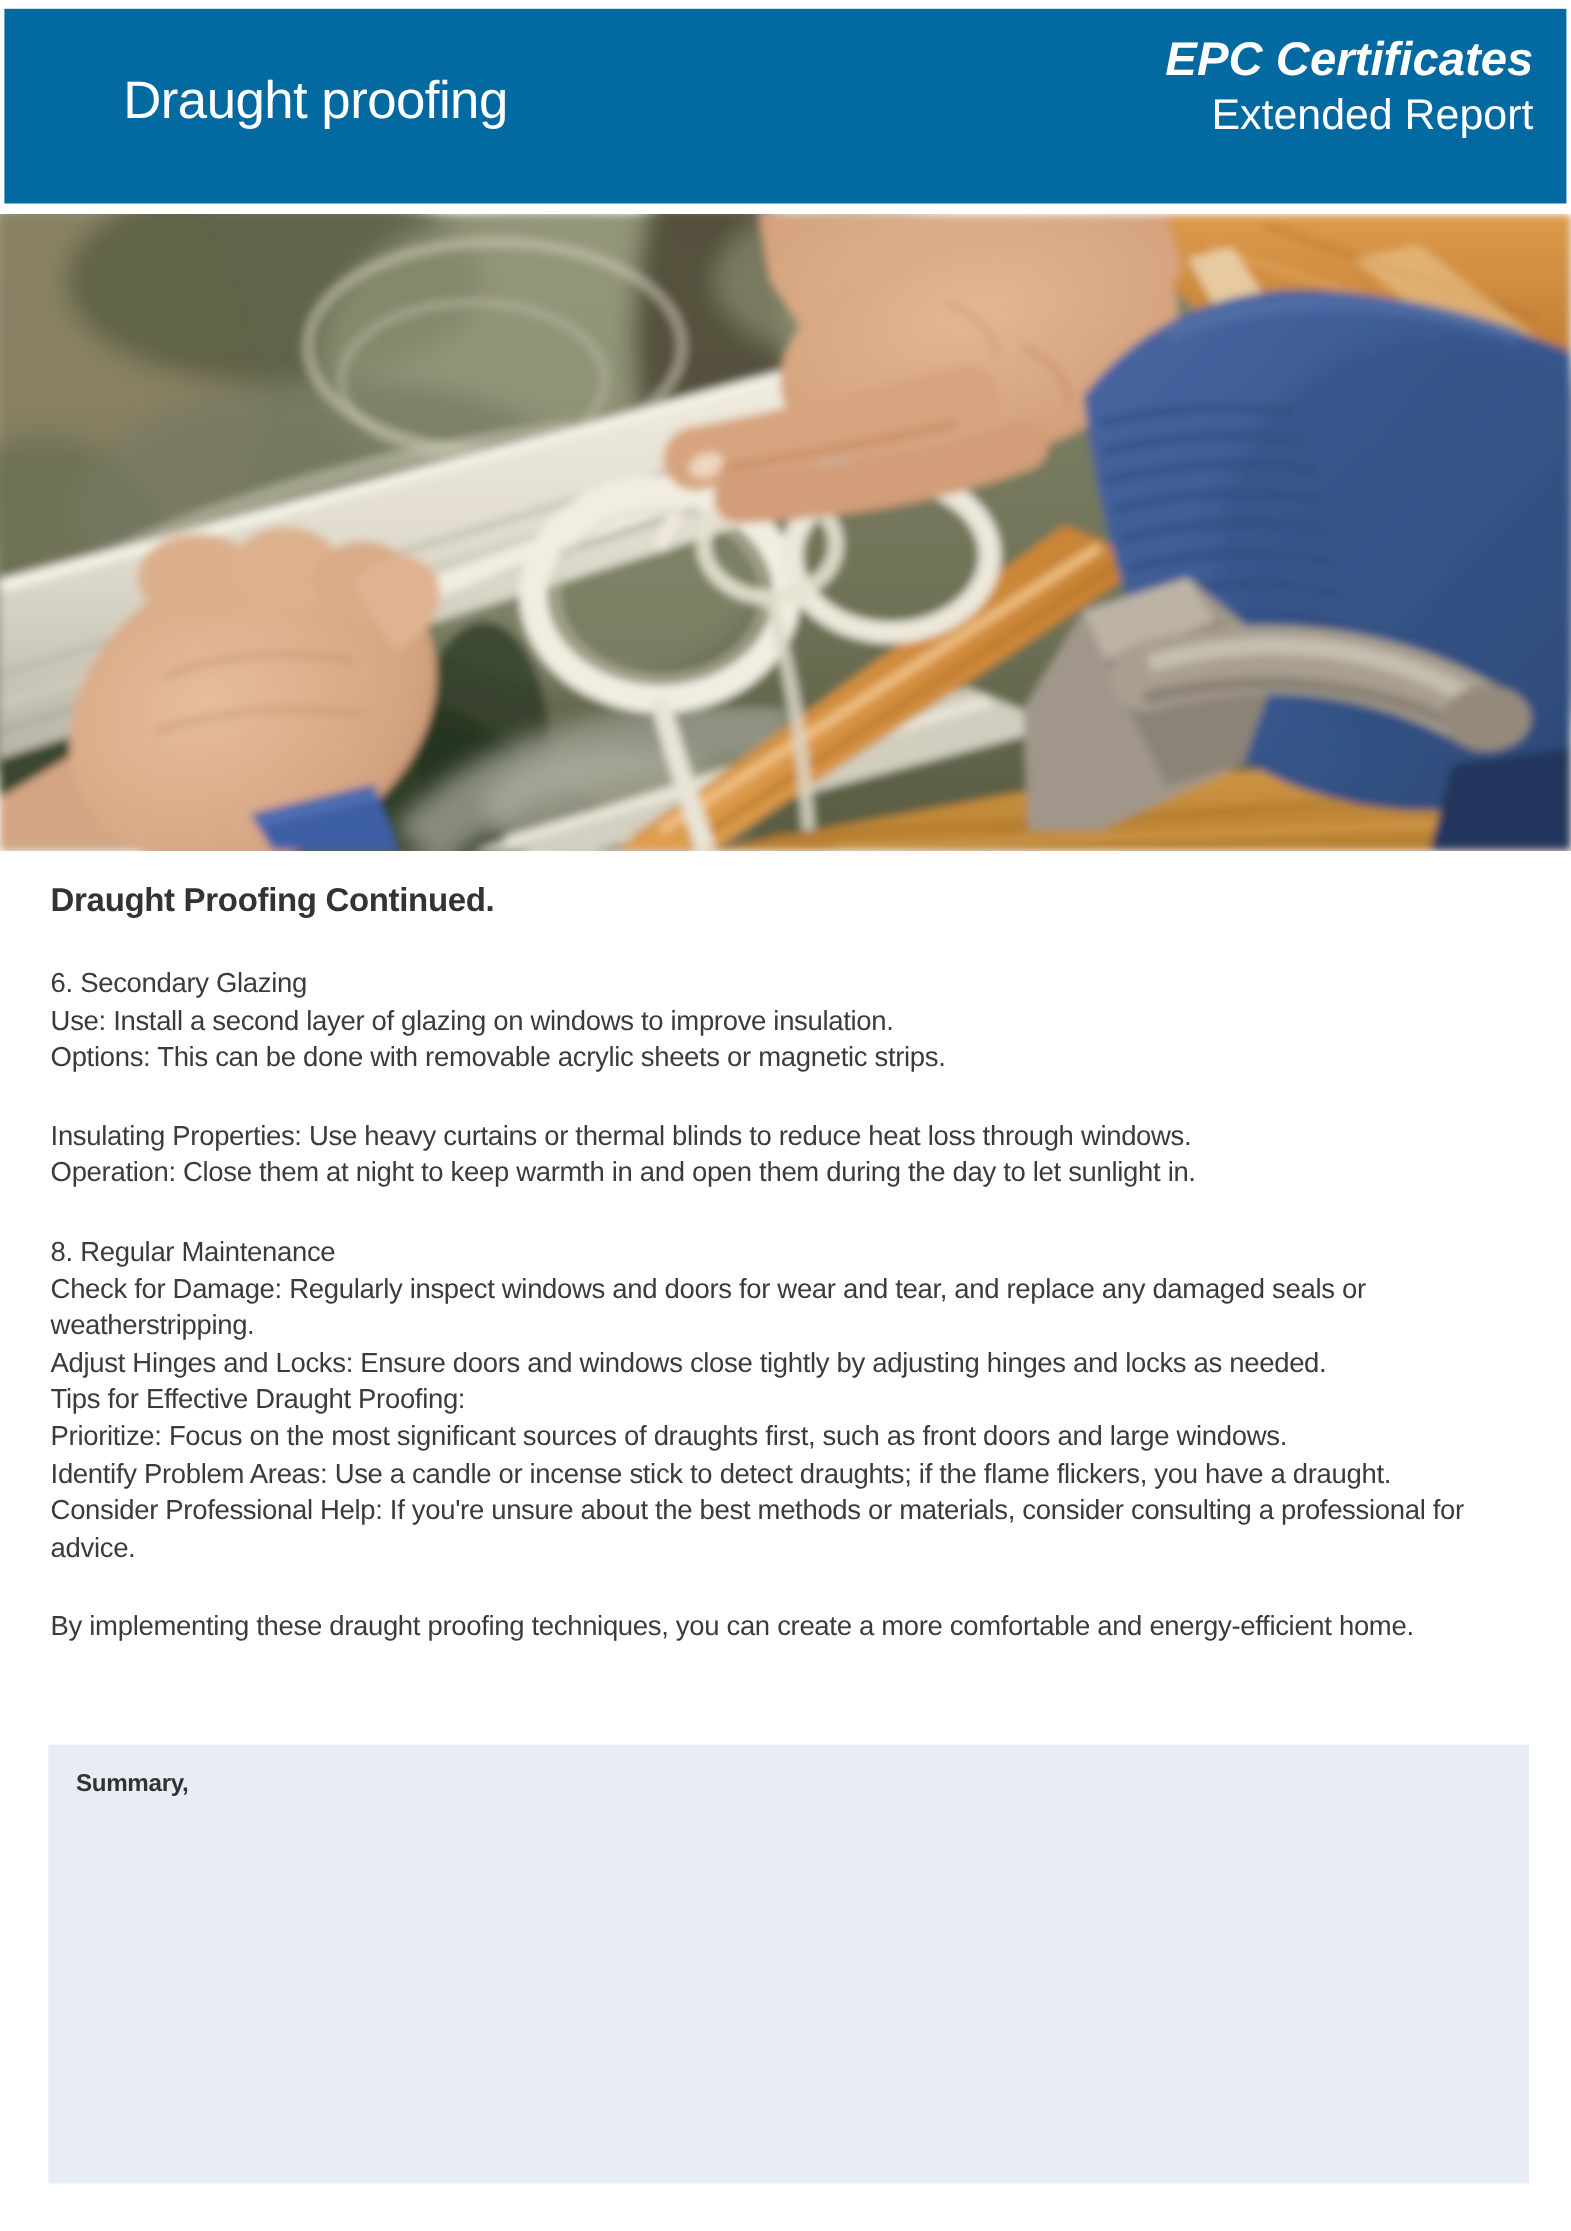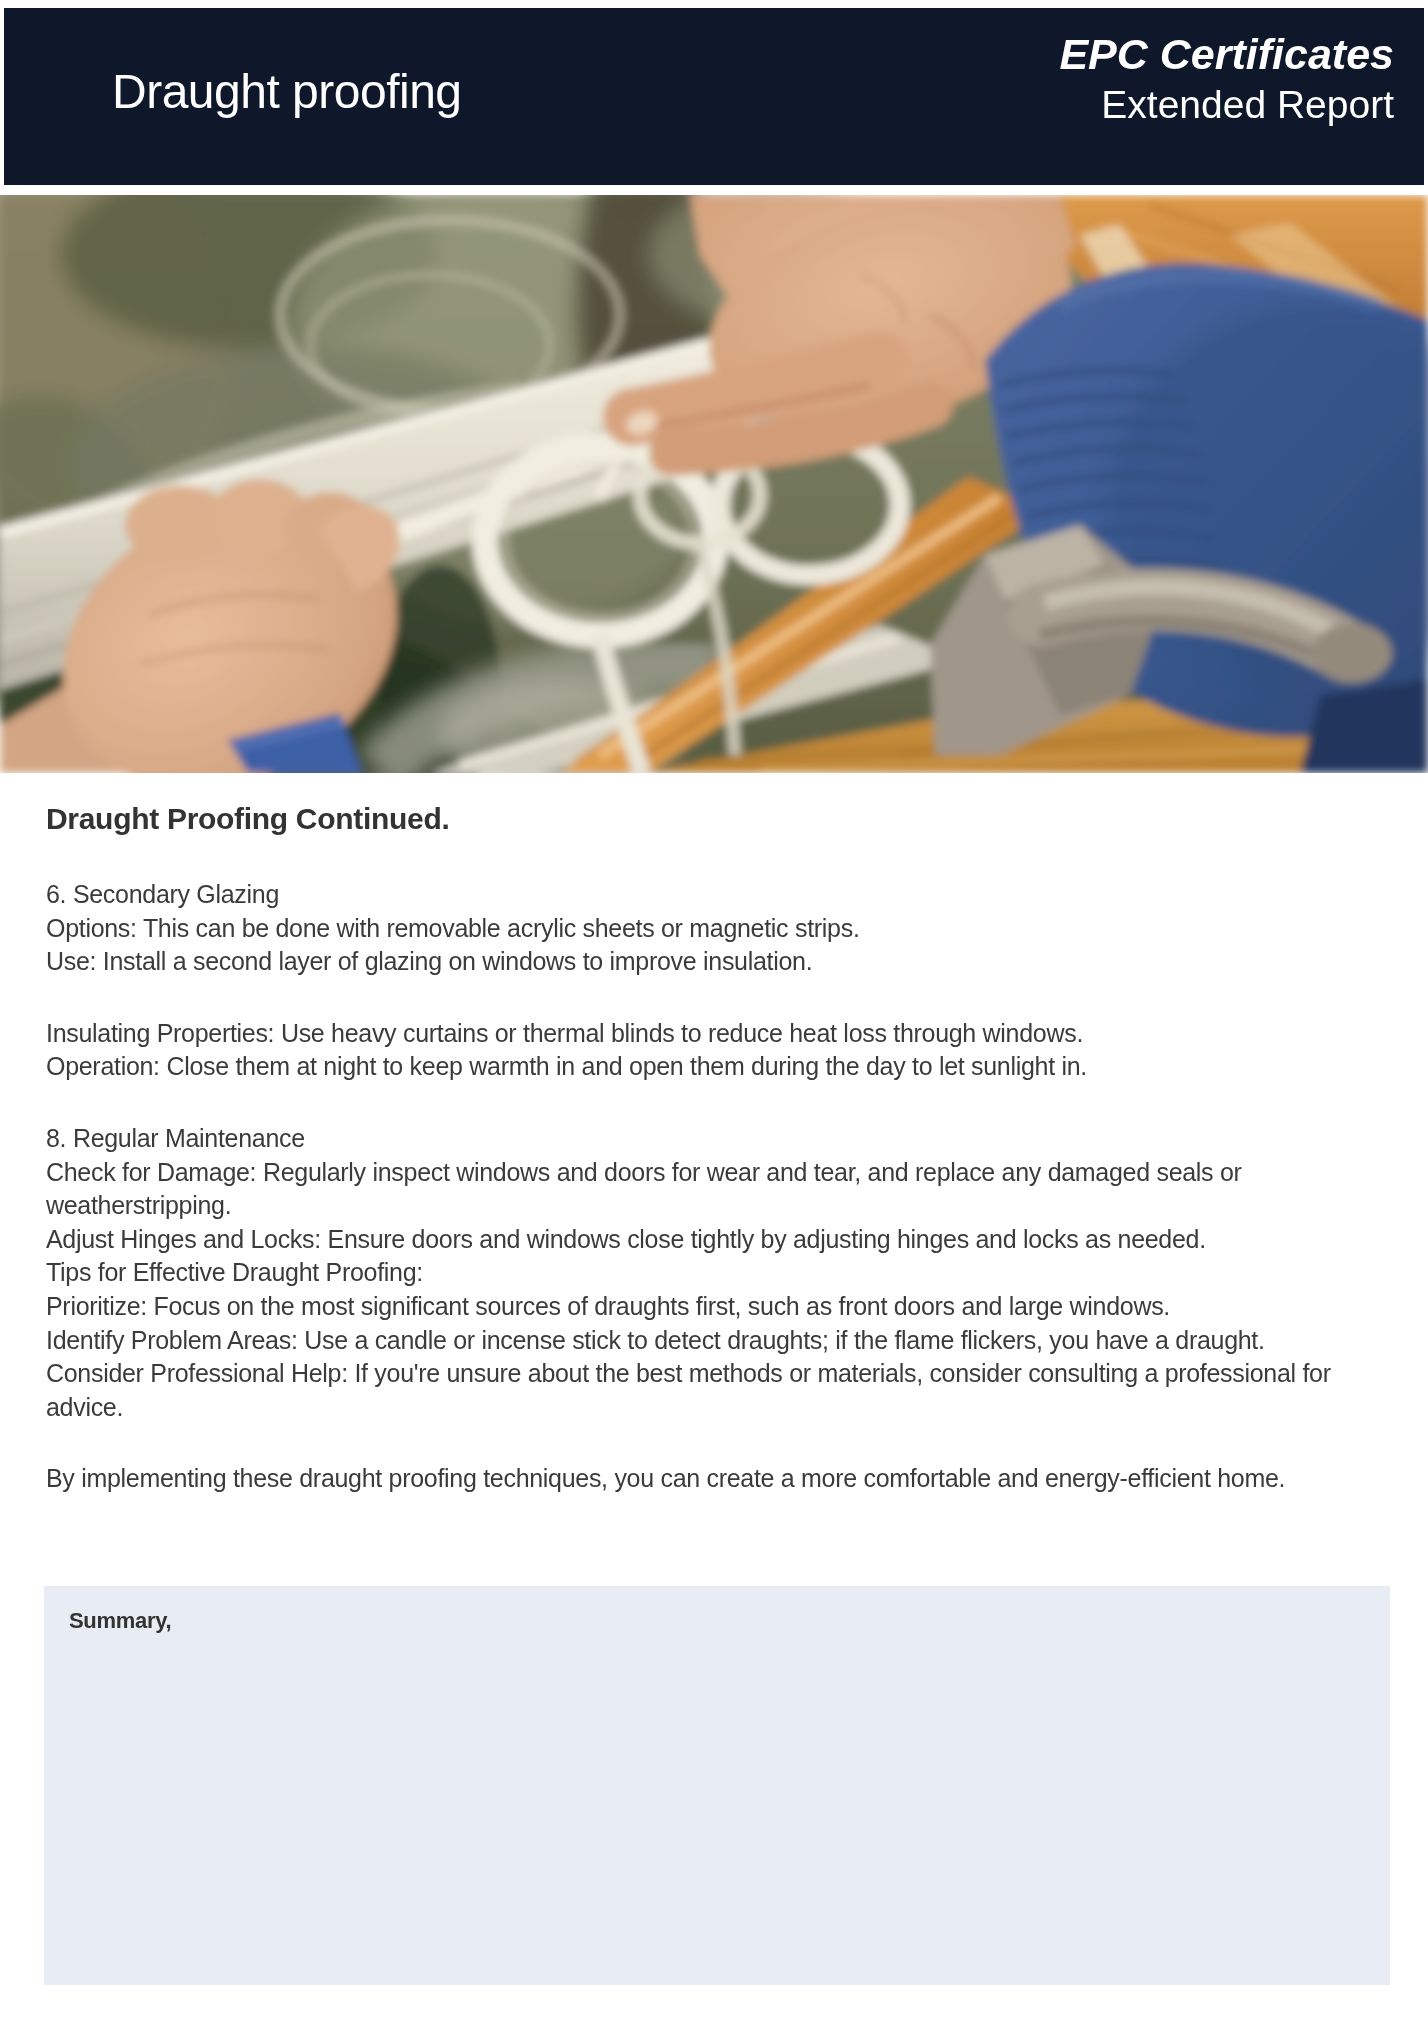--- a/index.html
+++ b/index.html
@@ -1,19 +1,19 @@
 <!DOCTYPE html>
 <html><head>
 <meta charset="utf-8">
 <style>
   html,body{margin:0;padding:0;background:#ffffff;}
   .page{position:relative;width:1428px;height:2028px;background:#ffffff;overflow:hidden;
         font-family:"Liberation Sans", sans-serif;}
   
-  .hdr{position:absolute;left:4px;right:4px;top:8px;height:177px;background:#0f172a;}
+  .hdr{position:absolute;left:4px;right:4px;top:8px;height:177px;background:#0369a1;}
   .hdr-title{position:absolute;left:108px;top:56px;color:#ffffff;font-size:48px;
              font-weight:400;letter-spacing:-0.5px;white-space:nowrap;}
   .brand{position:absolute;right:30px;top:20px;text-align:right;color:#ffffff;}
   .brand-top{font-size:43px;font-weight:700;font-style:italic;line-height:52px;white-space:nowrap;}
   .brand-bottom{font-size:39px;font-weight:400;line-height:50px;white-space:nowrap;}
   
   .hero{position:absolute;left:0;top:195px;width:1428px;height:578px;overflow:hidden;}
   .hero svg{display:block;width:1428px;height:578px;}
   
   .article{position:absolute;left:46px;top:800px;width:1352px;color:#3b3b3b;
@@ -230,22 +230,22 @@
       </g>
       </g>
     </svg>
   </div>
 
   <div class="article">
     <h2>Draught Proofing Continued.</h2>
 
     <div class="para">
       <div>6. Secondary Glazing</div>
+      <div>Use: Install a second layer of glazing on windows to improve insulation.</div>
       <div>Options: This can be done with removable acrylic sheets or magnetic strips.</div>
-      <div>Use: Install a second layer of glazing on windows to improve insulation.</div>
     </div>
 
     <div class="para">
       <div>Insulating Properties: Use heavy curtains or thermal blinds to reduce heat loss through windows.</div>
       <div>Operation: Close them at night to keep warmth in and open them during the day to let sunlight in.</div>
     </div>
 
     <div class="para">
       <div>8. Regular Maintenance</div>
       <div>Check for Damage: Regularly inspect windows and doors for wear and tear, and replace any damaged seals or weatherstripping.</div>

